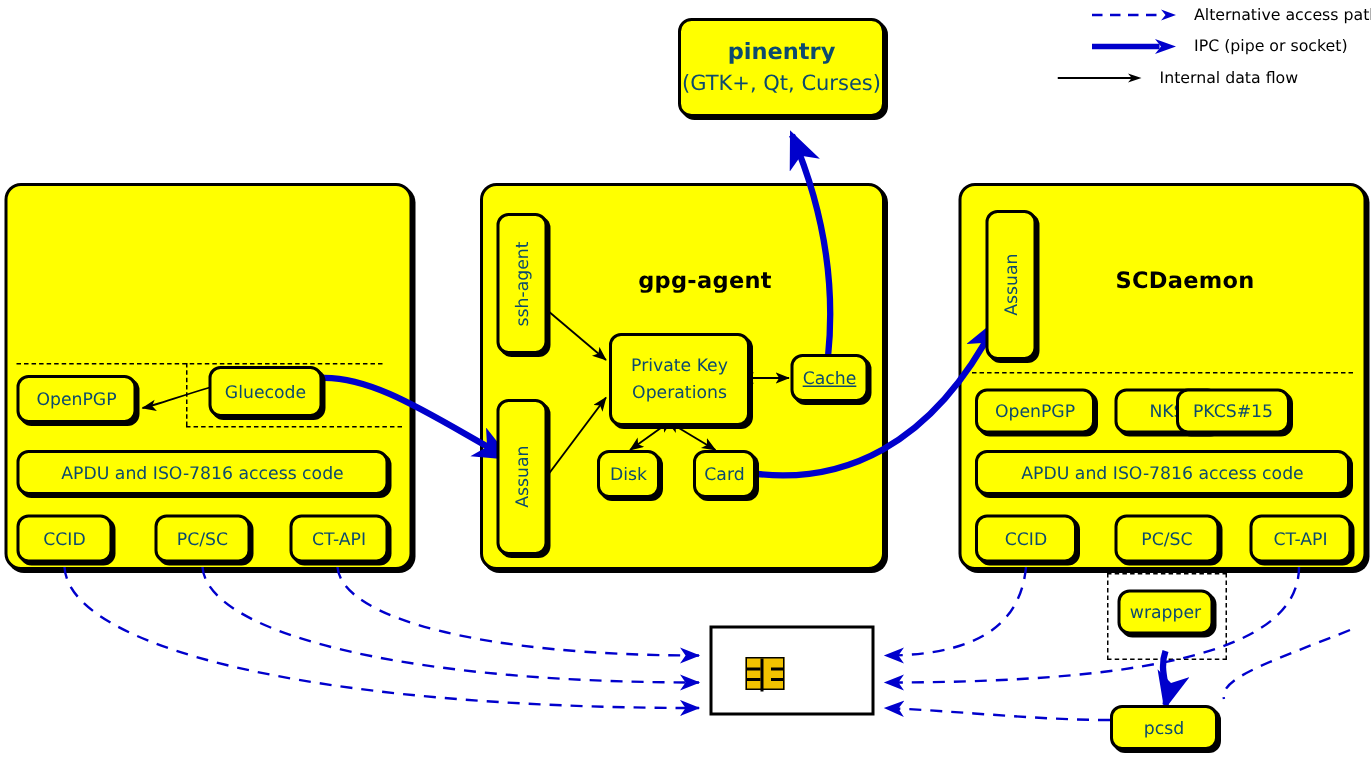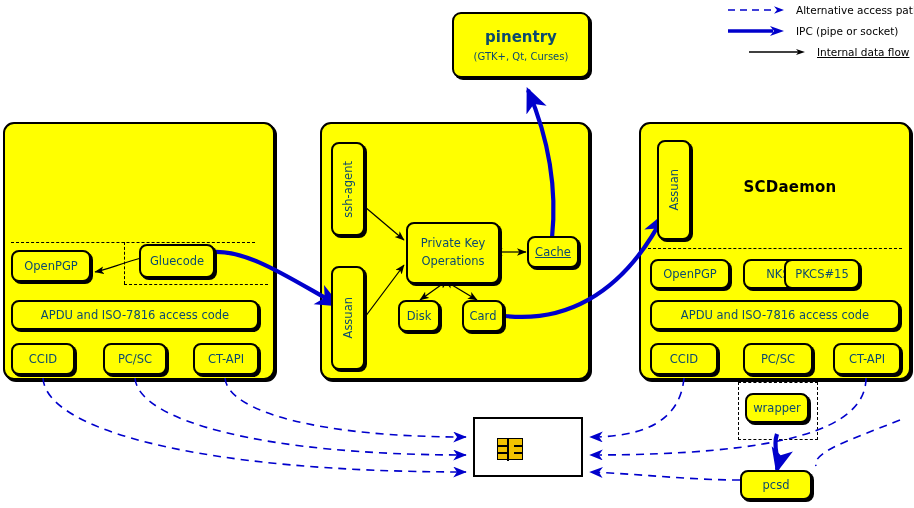--- a/index.html
+++ b/index.html
@@ -66,21 +66,21 @@
   }
   .two-line {
     flex-direction: column;
     line-height: 1.55;
   }
   .pinentry-title {
     font-weight: bold;
     font-size: 15px;
   }
   .pinentry-sub {
-    font-size: 10px;
+    font-size: 14px;
   }
 
   
   .dashed-region {
     position: absolute;
     box-sizing: border-box;
     z-index: 4;
   }
 
   
@@ -179,21 +179,21 @@
     </div>
 
     <div class="legend-row" style="left:728px; top:24px;">
       <svg class="legend-art" viewBox="0 0 58 14" xmlns="http://www.w3.org/2000/svg">
         <line x1="0" y1="7" x2="45" y2="7" stroke="#0000cc" stroke-width="3.6"></line>
         <path d="M42,2 L56,7 L42,12 L46,7 z" fill="#0000cc"></path>
       </svg>
       <span class="legend-text">IPC (pipe or socket)</span>
     </div>
 
-    <div class="legend-row" style="left:749px; top:45px;text-decoration:underline;">
+    <div class="legend-row" style="left:705px; top:45px;">
       <svg class="legend-art" viewBox="0 0 58 14" xmlns="http://www.w3.org/2000/svg">
         <line x1="0" y1="7" x2="50" y2="7" stroke="#000000" stroke-width="1.3"></line>
         <path d="M47,4 L56,7 L47,10 L49.5,7 z" fill="#000000"></path>
       </svg>
       <span class="legend-text">Internal data flow</span>
     </div>
   </div>
 
   <div class="node two-line" style="left:452px; top:12px; width:138px; height:66px;">
     <span class="pinentry-title">pinentry</span>
@@ -219,20 +219,21 @@
     <span>CCID</span>
   </div>
   <div class="node leaf" style="left:103px; top:343px; width:64px; height:32px;">
     <span>PC/SC</span>
   </div>
   <div class="node leaf" style="left:193px; top:343px; width:66px; height:32px;">
     <span>CT-API</span>
   </div>
 
   <div class="node container-node" style="left:320px; top:122px; width:270px; height:258px;"></div>
+  <div class="container-title" style="left:350px; top:178px; width:240px;">gpg-agent</div>
 
   <div class="node leaf" style="left:331px; top:142px; width:34px; height:94px;">
     <span class="vertical-label">ssh-agent</span>
   </div>
   <div class="node leaf" style="left:331px; top:266px; width:34px; height:104px;">
     <span class="vertical-label">Assuan</span>
   </div>
   <div class="node leaf two-line" style="left:406px; top:222px; width:94px; height:62px;">
     <span>Private Key</span>
     <span>Operations</span>

